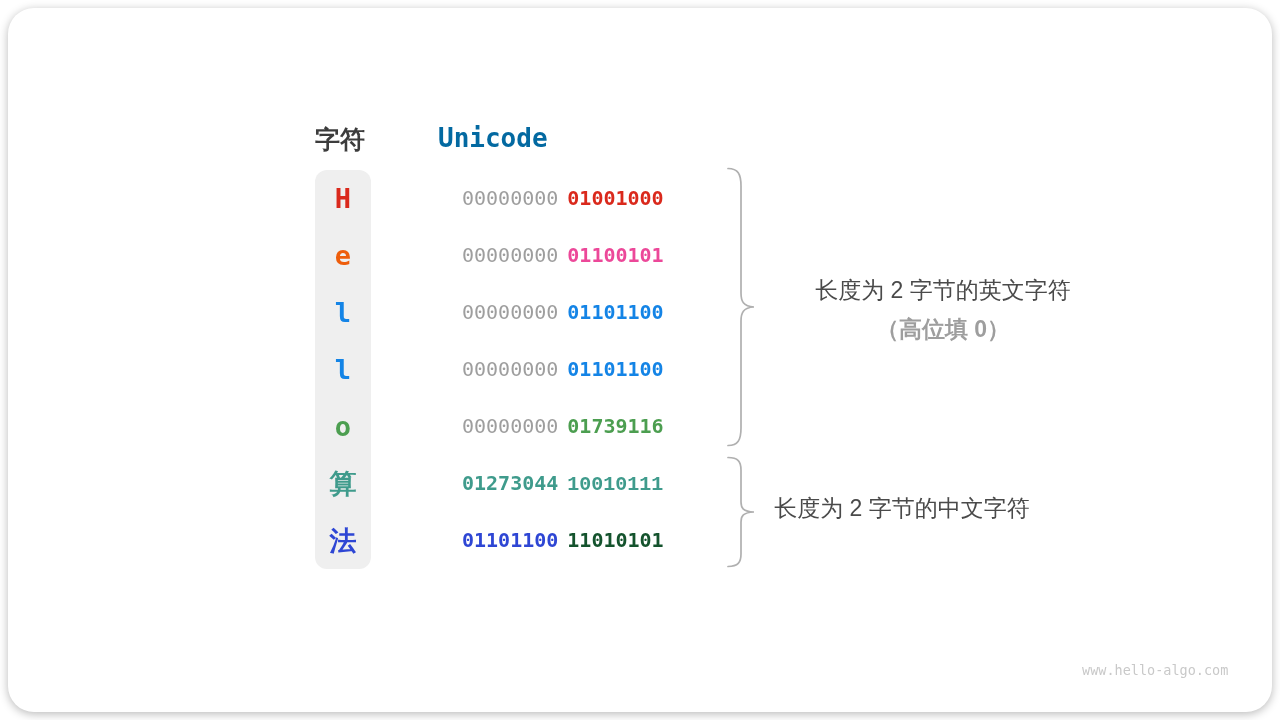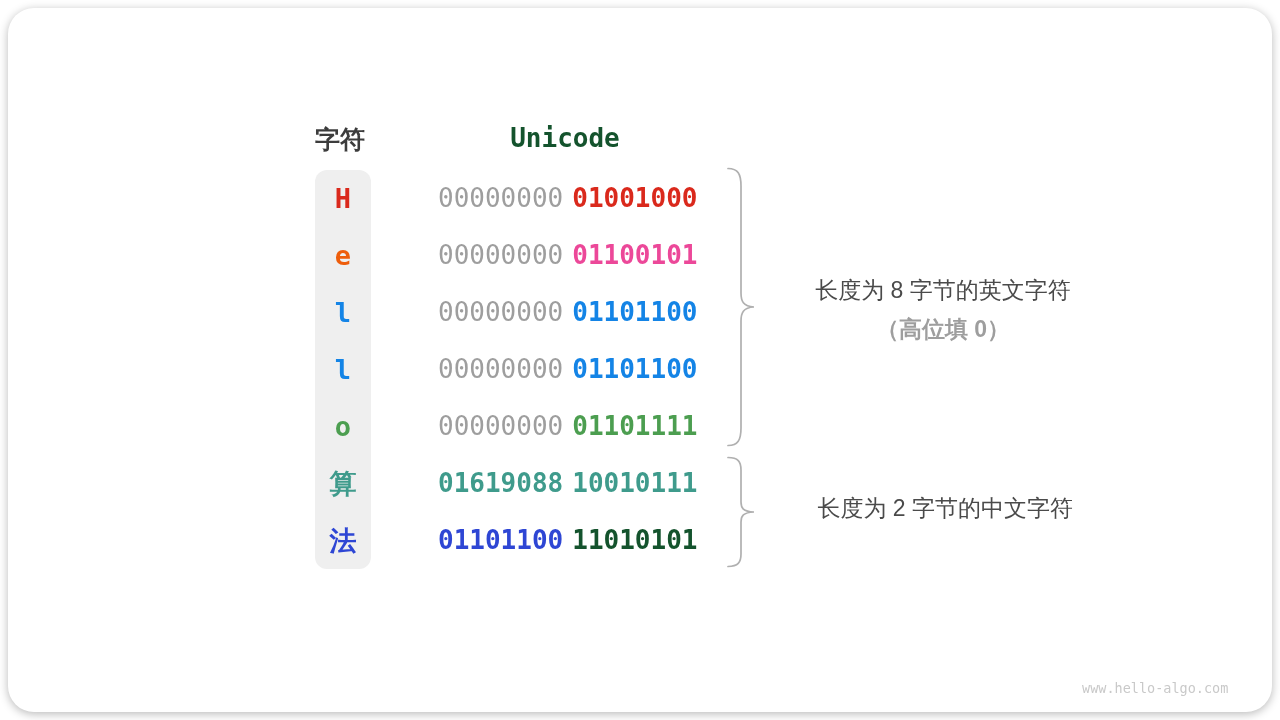--- a/index.html
+++ b/index.html
@@ -18,56 +18,56 @@
     box-shadow: 0 2px 10px rgba(0,0,0,0.28);
   }
   
   .hdr-char {
     position: absolute; left: 307px; top: 116px; width: 56px; height: 30px;
     line-height: 30px; 
     font-size: 25px; font-weight: 700; color: #3c3c3c;
   }
   .hdr-unicode {
     position: absolute; left: 430px; top: 114px; width: 254px; height: 32px;
-    line-height: 32px; text-align: center;
+    line-height: 32px; text-align: left;
     font-family: "DejaVu Sans Mono", monospace;
-    font-size: 26px; font-weight: 700; color: #14532d;
+    font-size: 26px; font-weight: 700; color: #0369a1;
   }
   
   .char-strip {
     position: absolute; left: 307px; top: 162px; width: 56px; height: 399px;
     background: #efefef; border-radius: 12px;
   }
   
   .row { position: absolute; left: 0; width: 1280px; height: 57px; }
   .row .ch {
     position: absolute; left: 307px; top: 0; width: 56px; height: 57px;
     line-height: 57px; text-align: center;
     font-family: "DejaVu Sans Mono", "Liberation Sans", sans-serif;
     font-size: 27px; font-weight: 700;
   }
   .row .bin {
-    position: absolute; left: 430px; top: 0; height: 57px; line-height: 57px;
+    position: absolute; left: 454px; top: 0; height: 57px; line-height: 57px;
     font-family: "DejaVu Sans Mono", monospace;
-    font-size: 26px; font-weight: 700; white-space: nowrap; text-align: right;
+    font-size: 20px; font-weight: 700; white-space: nowrap; text-align: right;
   }
   .row .bin .byte2 { margin-left: 9px; }
   .row .bin .regular { font-weight: 400; }
   
   .brace { position: absolute; }
   .brace svg { display: block; }
   
   .anno {
     position: absolute; text-align: center;
     font-size: 23px; color: #4a4a4a; line-height: 39px;
   }
   .anno .sub { font-weight: 700; color: #9e9e9e; text-align: center; }
   
   .watermark {
-    position: absolute; left: 1074px; top: 672px;
+    position: absolute; left: 1074px; top: 654px;
     font-family: "DejaVu Sans Mono", monospace;
     font-size: 13.5px; color: #c9c9c9;
   }
 </style>
 </head>
 <body>
 
 <div class="card">
 
   <div class="hdr-char">字符</div>
@@ -86,46 +86,46 @@
   <div class="row" style="top:276px">
     <span class="ch" style="color: rgb(20, 132, 230);">l</span>
     <span class="bin"><span class="byte1 regular" style="color: rgb(158, 158, 158);">00000000</span><span class="byte2" style="color: rgb(20, 132, 230);">01101100</span></span>
   </div>
   <div class="row" style="top:333px">
     <span class="ch" style="color: rgb(20, 132, 230);">l</span>
     <span class="bin"><span class="byte1 regular" style="color: rgb(158, 158, 158);">00000000</span><span class="byte2" style="color: rgb(20, 132, 230);">01101100</span></span>
   </div>
   <div class="row" style="top:390px">
     <span class="ch" style="color: rgb(76, 158, 80);">o</span>
-    <span class="bin"><span class="byte1 regular" style="color: rgb(158, 158, 158);">00000000</span><span class="byte2" style="color: rgb(76, 158, 80);">01101111</span></span>
+    <span class="bin"><span class="byte1 regular" style="color: rgb(158, 158, 158);">00000000</span><span class="byte2" style="color: rgb(76, 158, 80);">01739116</span></span>
   </div>
   <div class="row" style="top:447px">
     <span class="ch" style="color: rgb(63, 155, 140);">算</span>
-    <span class="bin"><span class="byte1" style="color: rgb(63, 155, 140);">01619088</span><span class="byte2" style="color: rgb(63, 155, 140);">10010111</span></span>
+    <span class="bin"><span class="byte1" style="color: rgb(63, 155, 140);">01273044</span><span class="byte2" style="color: rgb(63, 155, 140); font-family: Liberation Mono, monospace;">10010111</span></span>
   </div>
   <div class="row" style="top:504px">
     <span class="ch" style="color: rgb(46, 70, 212);">法</span>
     <span class="bin"><span class="byte1" style="color: rgb(46, 70, 212);">01101100</span><span class="byte2" style="color: #14532d;">11010101</span></span>
   </div>
 
   <div class="brace" style="left:716px; top:159px;">
     <svg width="34" height="280" viewBox="0 0 34 280">
       <path d="M 4 1.5 C 14 1.5 17 7 17 19 L 17 126 C 17 134 19 139.5 30 140 C 19 140.5 17 146 17 154 L 17 261 C 17 273 14 278.5 4 278.5" fill="none" stroke="#b0b0b0" stroke-width="1.7" stroke-linecap="round"></path>
     </svg>
   </div>
 
   <div class="brace" style="left:716px; top:448px;">
     <svg width="34" height="112" viewBox="0 0 34 112">
       <path d="M 4 1.5 C 14 1.5 17 5.5 17 14 L 17 46 C 17 52 19 55.5 30 56 C 19 56.5 17 60 17 66 L 17 98 C 17 106.5 14 110.5 4 110.5" fill="none" stroke="#b0b0b0" stroke-width="1.7" stroke-linecap="round"></path>
     </svg>
   </div>
 
   <div class="anno" style="left:765px; top:263px; width:340px;">
-    <div>长度为 8 字节的英文字符</div>
+    <div>长度为 2 字节的英文字符</div>
     <div class="sub">（高位填 0）</div>
   </div>
-  <div class="anno" style="left:765px; top:481px; width:300px;text-align:right;">
+  <div class="anno" style="left:744px; top:481px; width:300px;">
     <div>长度为 2 字节的中文字符</div>
   </div>
 
   <div class="watermark">www.hello-algo.com</div>
 
 </div>
 
 </body></html>

